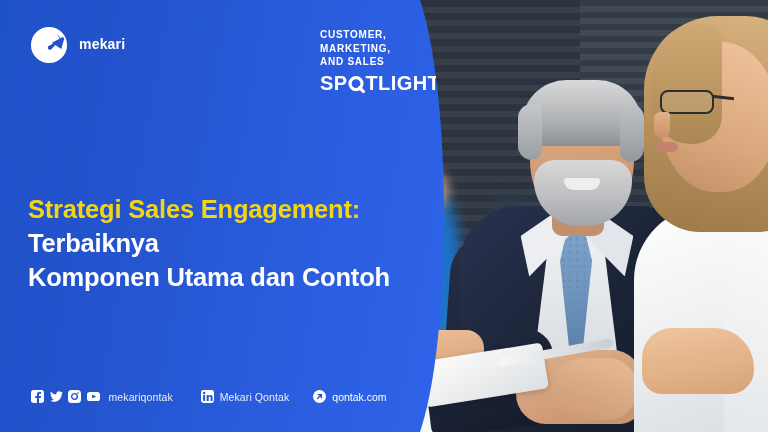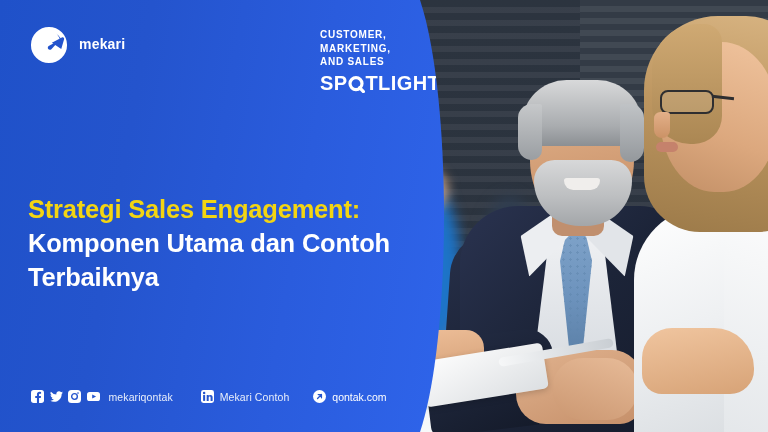--- a/index.html
+++ b/index.html
@@ -336,22 +336,22 @@
               <circle cx="8" cy="7.6" r="6" fill="none" stroke="#fff" stroke-width="3.2"></circle>
               <line x1="11.6" y1="11.6" x2="15.4" y2="15.6" stroke="#fff" stroke-width="3.2" stroke-linecap="round"></line>
             </svg>
           </span>
           <span>TLIGHT</span>
         </div>
       </div>
 
       <div class="headline">
         <div class="h-line h-yellow">Strategi Sales Engagement:</div>
+        <div class="h-line h-white">Terbaiknya</div>
         <div class="h-line h-white">Komponen Utama dan Contoh</div>
-        <div class="h-line h-white">Terbaiknya</div>
       </div>
 
       <div class="footer">
 
         <div class="f-group">
           <div class="f-icons">
             <svg class="f-ico" viewBox="0 0 16 16">
               <rect x="0" y="0" width="16" height="16" rx="3.4" fill="#fff"></rect>
               <path d="M9.9 16V9.8h2.1l.32-2.45H9.9V5.8c0-.7.2-1.18 1.2-1.18h1.3V2.43A17 17 0 0 0 10.5 2.3c-1.9 0-3.2 1.17-3.2 3.3v1.75H5.2V9.8h2.1V16Z" fill="#2454cd"></path>
             </svg>
@@ -373,21 +373,21 @@
 
         <span class="f-gap"></span>
 
         <div class="f-group">
           <svg class="f-single-ico" viewBox="0 0 16 16">
             <rect x="0" y="0" width="16" height="16" rx="3" fill="#fff"></rect>
             <rect x="2.6" y="6.2" width="2.5" height="7.2" fill="#2454cd"></rect>
             <circle cx="3.85" cy="3.6" r="1.5" fill="#2454cd"></circle>
             <path d="M7 13.4V6.2h2.4v1a2.6 2.6 0 0 1 2.3-1.15c2 0 2.6 1.25 2.6 3.2v4.15h-2.5V9.7c0-.95-.35-1.55-1.2-1.55-.75 0-1.15.5-1.15 1.55v3.7Z" fill="#2454cd"></path>
           </svg>
-          <span class="f-label">Mekari Contoh</span>
+          <span class="f-label">Mekari Qontak</span>
         </div>
 
         <span class="f-gap-sm"></span>
 
         <div class="f-group">
           <svg class="f-single-ico" viewBox="0 0 16 16">
             <circle cx="8" cy="8" r="8" fill="#fff"></circle>
             <path d="M5.6 10.4 10.4 5.6M6.4 5.6h4v4" fill="none" stroke="#2454cd" stroke-width="1.6" stroke-linecap="round" stroke-linejoin="round"></path>
           </svg>
           <span class="f-label-strong">qontak.com</span>

